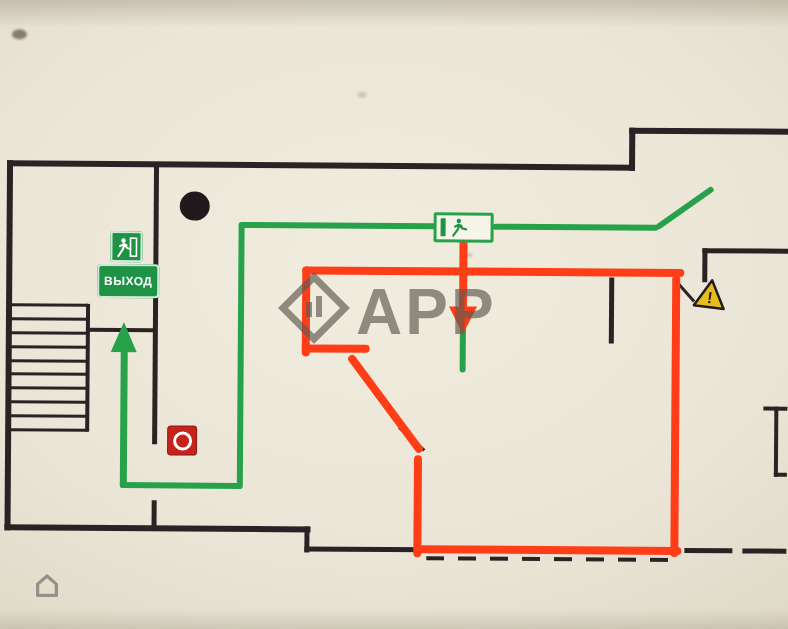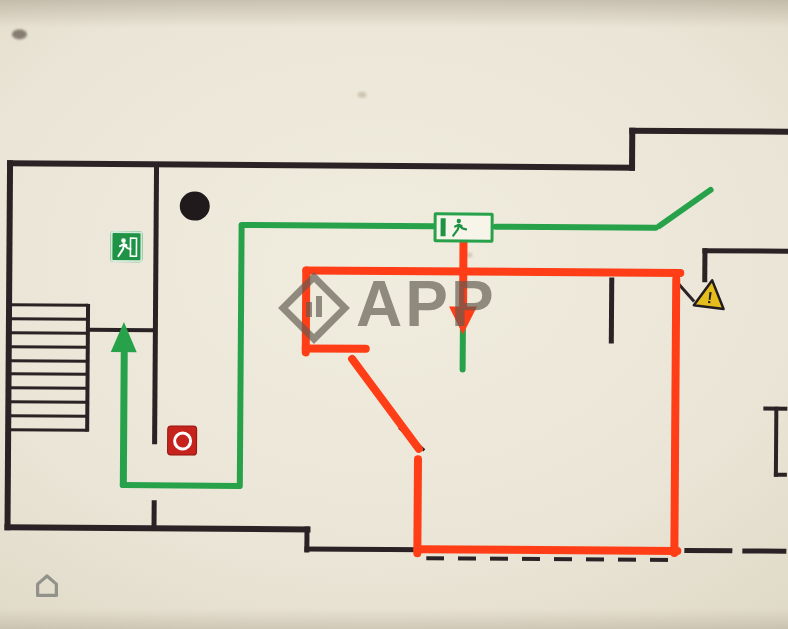--- a/index.html
+++ b/index.html
@@ -46,21 +46,21 @@
   .door-bar{width:5px;height:18px;background:var(--sign-green,#1f9345);}
 
   .alarm{position:absolute;left:168px;top:427px;width:30px;height:30px;z-index:4;
     background:var(--alarm-red,#c6231c);border-radius:4px;display:flex;align-items:center;
     justify-content:center;box-shadow:inset 0 0 0 1px rgba(0,0,0,.3);}
   .alarm-ring{width:13px;height:13px;border:3.5px solid #fff;border-radius:50%;
     background:var(--alarm-red,#c6231c);box-sizing:content-box;}
 
   .warning{position:absolute;left:693px;top:276px;z-index:4;transform:rotate(7deg);}
 
-  .wm{position:absolute;left:278px;top:272px;display:flex;align-items:flex-start;gap:6px;
+  .wm{position:absolute;left:278px;top:272px;display:flex;align-items:flex-end;gap:6px;
     z-index:6;color:rgba(99,91,81,.68);}
   .wm-text{font-size:64px;font-weight:800;line-height:1;letter-spacing:3px;}
 
   .footer{position:absolute;left:32px;top:571px;display:flex;align-items:center;gap:10px;
     color:var(--footer-gray,#8e8e88);z-index:6;opacity:.95;}
   .footer-text{font-size:27px;font-weight:600;letter-spacing:.3px;}
 
   .speck{position:absolute;border-radius:50%;filter:blur(1px);z-index:1;}
 </style>
 </head>
@@ -128,20 +128,23 @@
     <div class="tri tri-down" style="left:449px;top:306px;"></div>
 
     <div class="runman">
       <svg width="24" height="24" viewBox="0 0 24 24">
         <rect x="16" y="3" width="6" height="18" fill="none" stroke="#fff" stroke-width="1.6"></rect>
         <circle cx="9" cy="5.5" r="2.3" fill="#fff"></circle>
         <path d="M4 21 L8.5 14 L9.5 9.5 L13 13 L16 14" stroke="#fff" stroke-width="2" fill="none" stroke-linecap="round" stroke-linejoin="round"></path>
         <path d="M5.5 11 L9.5 9 L12 10" stroke="#fff" stroke-width="2" fill="none" stroke-linecap="round"></path>
       </svg>
     </div>
+    <div class="exit-sign">
+      <span>ВЫХОД</span>
+    </div>
 
     <div class="exit-marker">
       <span class="door-bar"></span>
       <svg width="22" height="22" viewBox="0 0 24 24">
         <circle cx="10" cy="5" r="2.4" fill="#1f9345"></circle>
         <path d="M4 21 L9 14 L10 9.5 L14 13 L18 14" stroke="#1f9345" stroke-width="2.4" fill="none" stroke-linecap="round" stroke-linejoin="round"></path>
         <path d="M6 11 L10 9 L13 10.5" stroke="#1f9345" stroke-width="2.4" fill="none" stroke-linecap="round"></path>
       </svg>
     </div>
 

